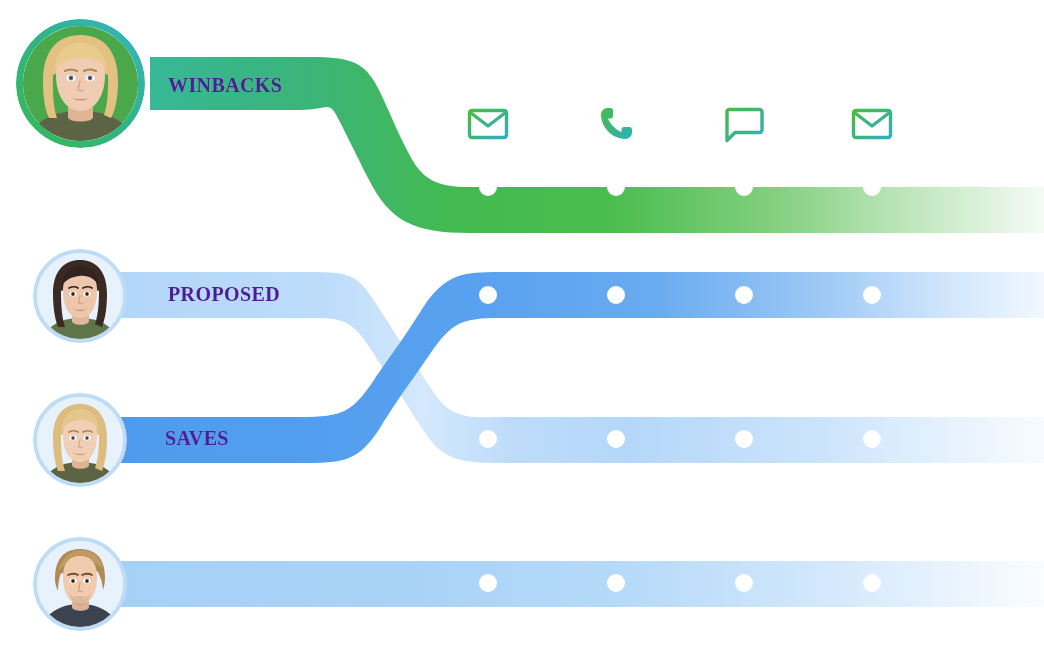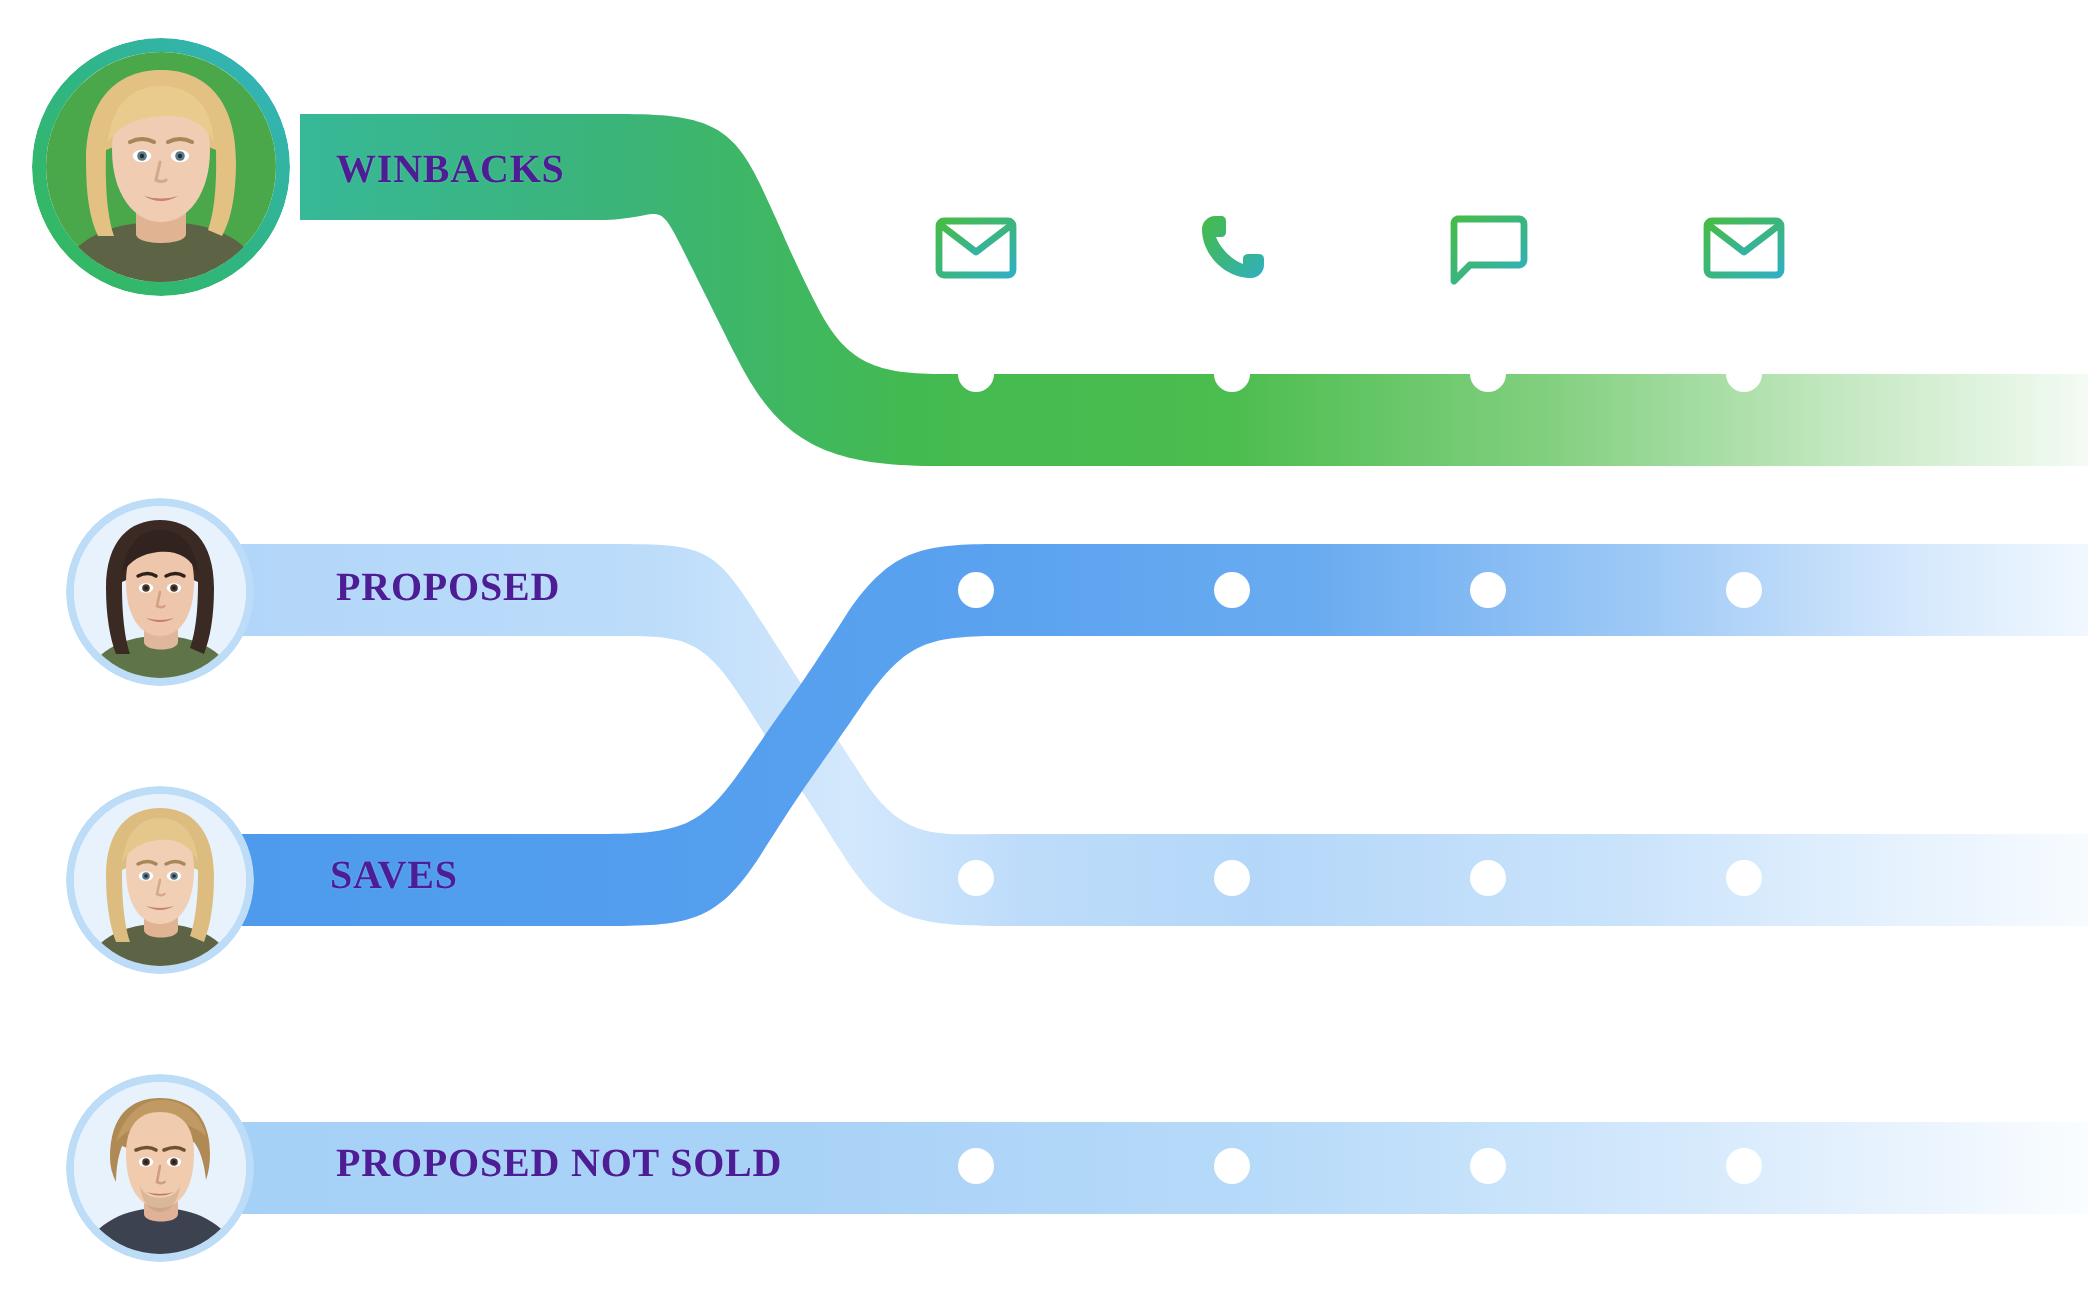--- a/index.html
+++ b/index.html
@@ -188,21 +188,20 @@
       <circle cx="872" cy="583" r="9" fill="#ffffff"></circle>
     </g>
   </svg>
 
   <div class="lane-label" style="left:168px; top:75px;">WINBACKS</div>
 
   <div class="lane-label" style="left:168px; top:284px;">PROPOSED</div>
 
   <div class="lane-label" style="left:165px; top:428px;">SAVES</div>
 
-  <div class="lane-label" style="left:168px; top:572px;">PROPOSED NOT SOLD</div>
 
   <div class="channel-icon" style="left:466px; top:102px;">
     <svg viewBox="0 0 44 44" aria-hidden="true">
       <rect x="3.5" y="8.5" width="37" height="27" rx="2.5" ry="2.5" fill="none" stroke="url(#grad-icon)" stroke-width="3.4"></rect>
       <path d="M 5 11 L 22 24 L 39 11" fill="none" stroke="url(#grad-icon)" stroke-width="3.4" stroke-linecap="round" stroke-linejoin="round"></path>
     </svg>
   </div>
 
   <div class="channel-icon" style="left:594px; top:102px;">
     <svg viewBox="0 0 44 44" aria-hidden="true">

